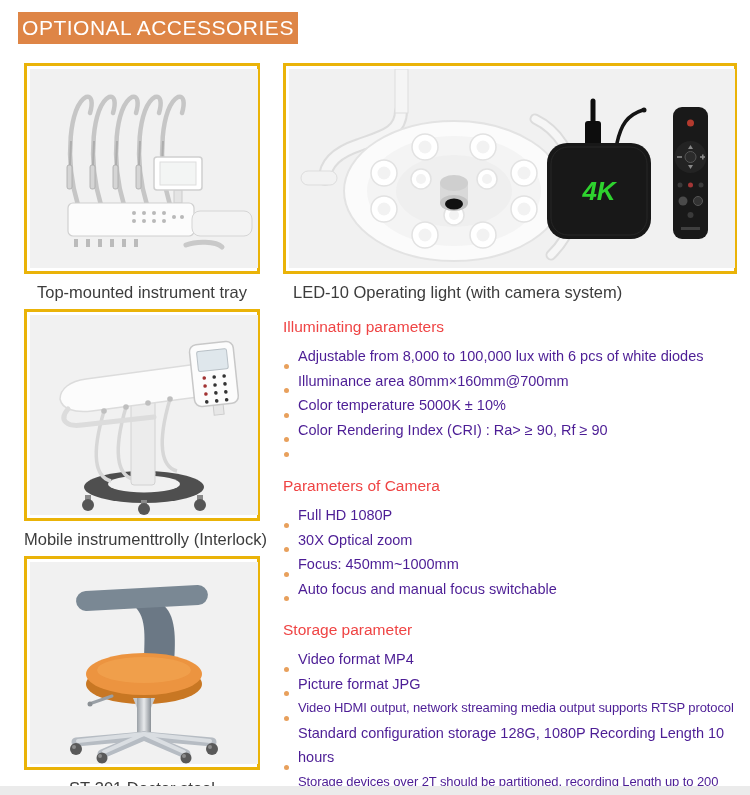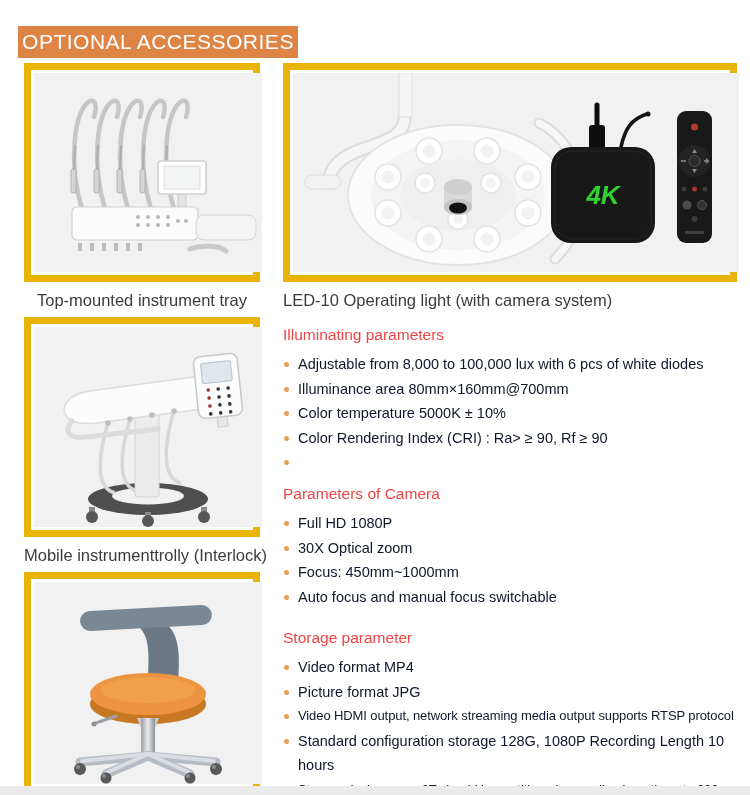--- a/index.html
+++ b/index.html
@@ -2,38 +2,38 @@
 <html><head>
 <meta charset="utf-8">
 <style>
   * { margin:0; padding:0; box-sizing:border-box; }
   html,body { width:750px; height:795px; }
   body {
     font-family:"Liberation Sans","DejaVu Sans",sans-serif;
     background:#ffffff; position:relative; overflow:hidden;
   }
   .banner {
-    position:absolute; left:18px; top:26px; width:280px; height:32px;
+    position:absolute; left:18px; top:12px; width:280px; height:32px;
     background:#DE8546; color:#fff; display:flex; align-items:center; justify-content:center;
     font-size:21px; letter-spacing:.5px; font-weight:500;
   }
   .col-left  { position:absolute; left:24px;  top:63px; width:236px; }
   .col-right { position:absolute; left:283px; top:63px; width:454px; }
   figure.product { margin:0 0 5px 0; }
-  .imgbox { background:#fff; border:7px solid #eab308; padding:3px; }
+  .imgbox { background:#fff; border:3px solid #eab308; padding:3px; }
   .ph { background:#F1F1F1; display:block; }
   figcaption {
     text-align:center; white-space:nowrap; font-size:16.5px; color:#3C3C3C;
     line-height:24px; margin-top:6px;
   }
-  .col-right figcaption { text-align:left; margin-left:0; }
+  .col-right figcaption { text-align:left; margin-left:10px; }
   .specs { margin-top:13px; }
   .spec-heading { color:#ef4444; font-size:15.5px; line-height:19px; margin-bottom:8px; }
   .spec-list { list-style:none; margin-bottom:19px; }
-  .spec-list li { display:flex; font-size:14.5px; color:#0f172a; line-height:24.5px; }
+  .spec-list li { display:flex; font-size:14.5px; color:#4c1d95; line-height:24.5px;align-items:flex-end; }
   .spec-list li .dot {
     width:5px; height:5px; border-radius:50%; background:#E8A05C;
     margin:10px 9px 0 1px; flex:none;
   }
   .spec-list li.narrow .txt { font-size:13px; letter-spacing:-.1px; }
   .bottom-bar { position:absolute; left:0; bottom:0; width:750px; height:9px; background:#EBEBEB; }
 </style>
 </head>
 <body>
 

